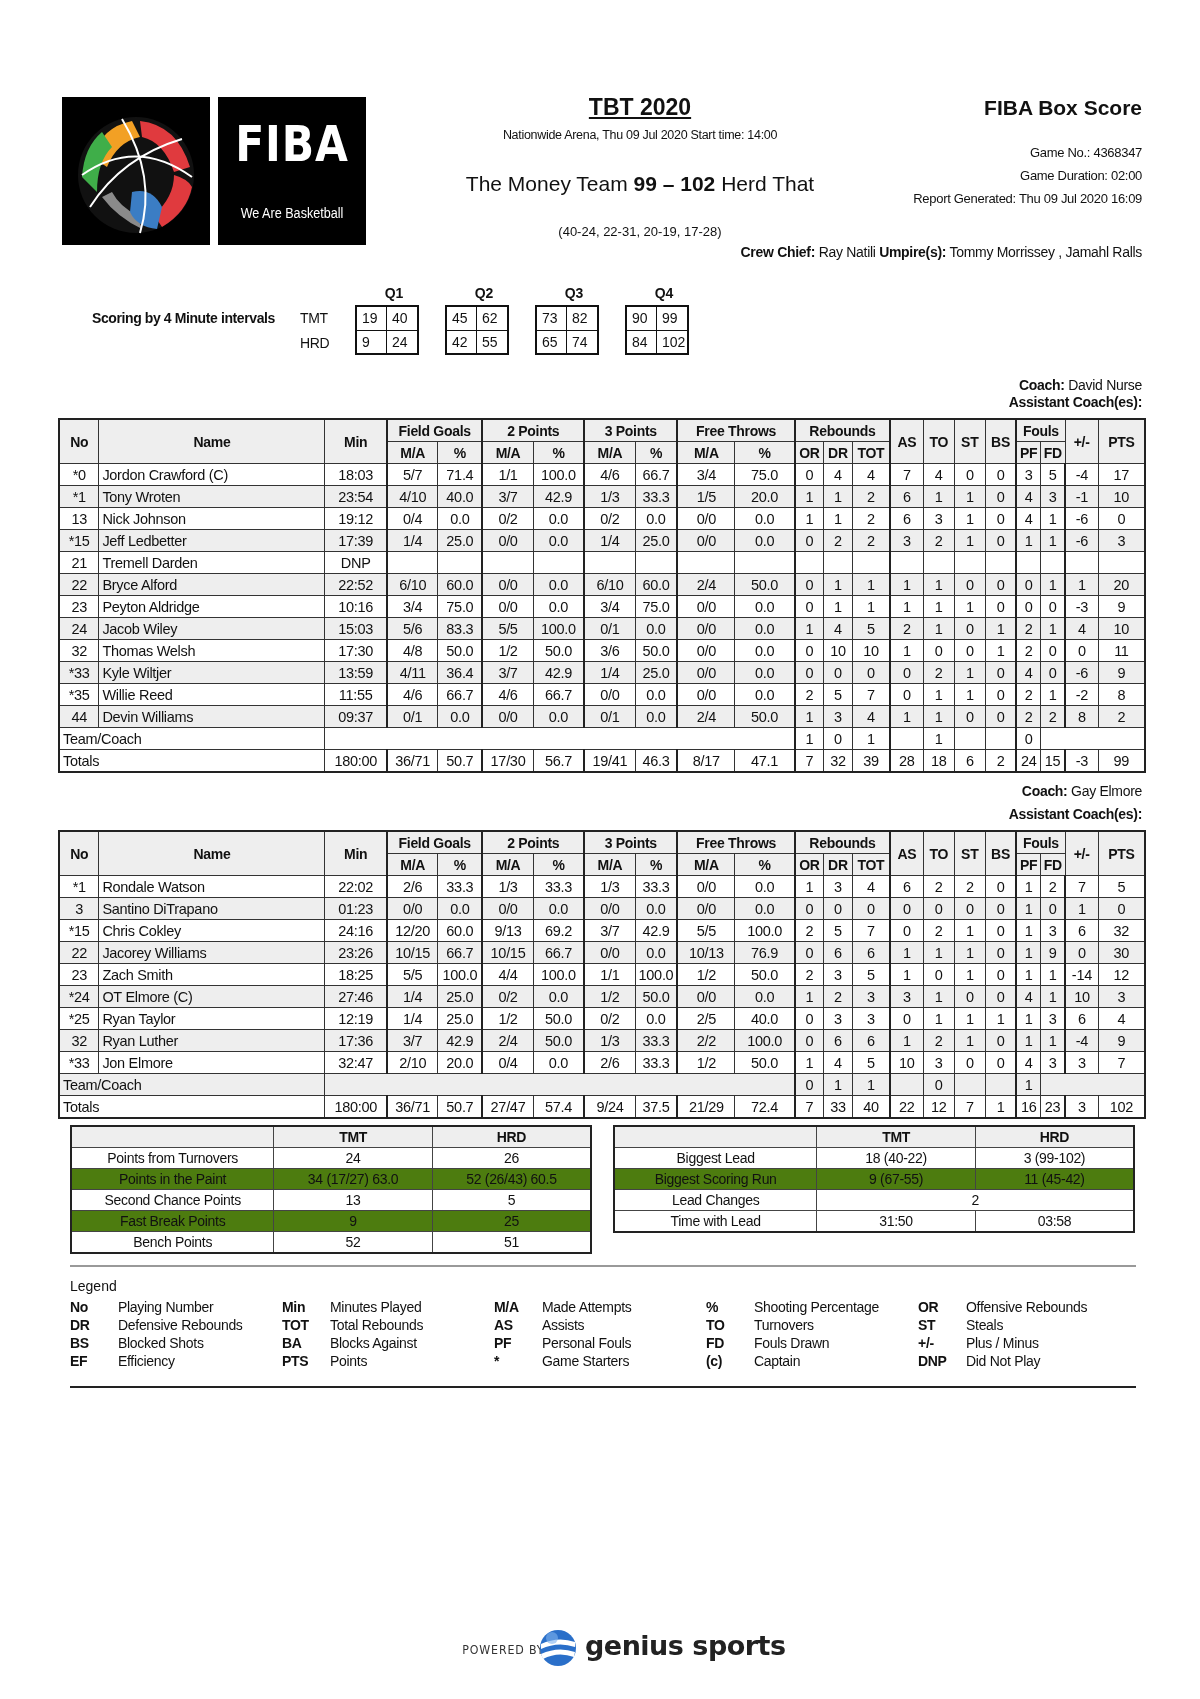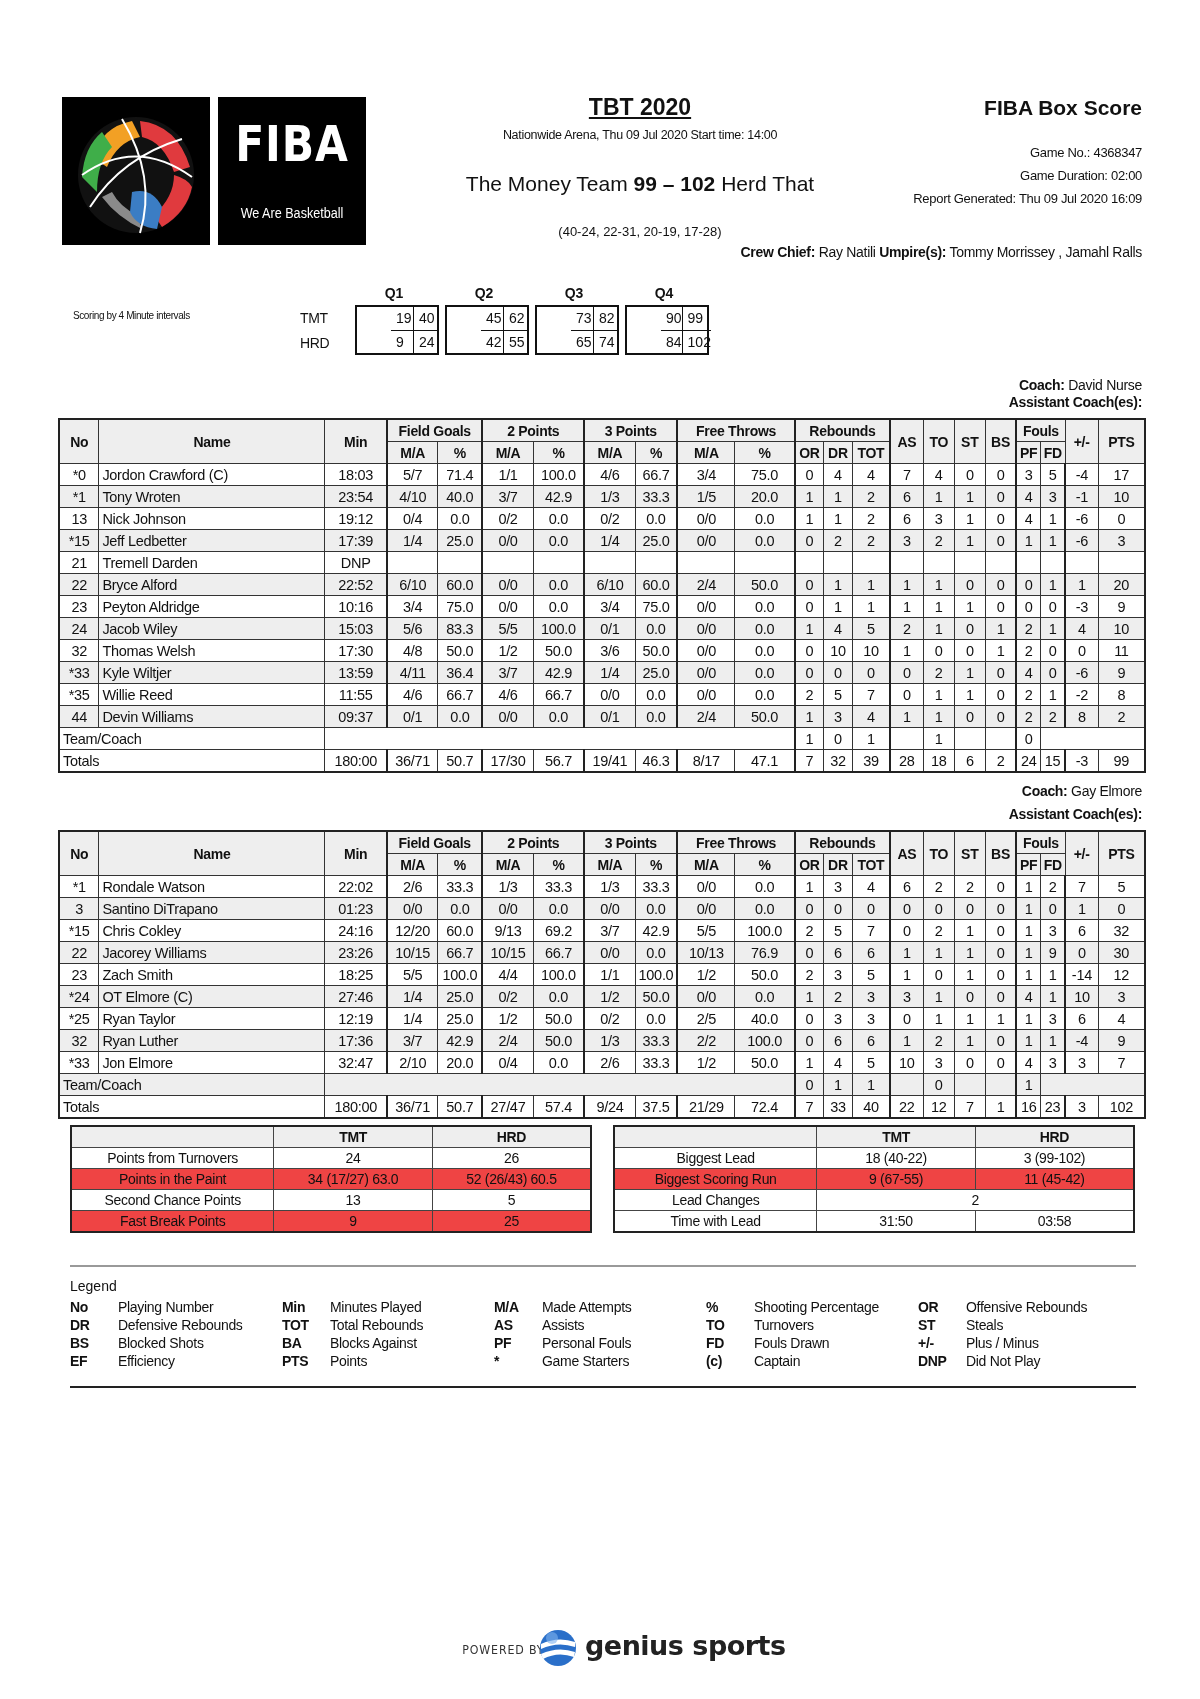--- a/index.html
+++ b/index.html
@@ -12,41 +12,41 @@
   .logo-word .tag{font-size:14px;margin-top:32px;transform:scaleX(0.9);}
   .title{left:480px;top:94px;width:320px;text-align:center;font-weight:bold;font-size:23px;text-decoration:underline;}
   .venue{left:420px;top:128px;width:440px;text-align:center;font-size:12.5px;letter-spacing:-0.3px;}
   .score{left:420px;top:172px;width:440px;text-align:center;font-size:21px;}
   .score b{font-weight:bold;}
   .periods{left:420px;top:200px;width:440px;text-align:center;font-size:13px;margin-top:24px;}
   .boxtitle{left:840px;top:96px;width:302px;text-align:right;font-weight:bold;font-size:21px;}
   .meta{right:58px;text-align:right;font-size:13px;letter-spacing:-0.3px;}
   .crew{right:58px;top:244px;text-align:right;font-size:14px;letter-spacing:-0.3px;}
   
-  .int-label{left:73px;top:310px;font-weight:normal;font-size:10px;letter-spacing:-0.4px;}
+  .int-label{left:92px;top:310px;font-weight:bold;font-size:14px;letter-spacing:-0.4px;}
   .int-team{left:300px;font-size:14px;letter-spacing:-0.4px;}
   .qhead{font-weight:bold;font-size:14px;text-align:center;width:78px;top:285px;}
-  .qbox{top:305px;width:84px;height:50px;border:2px solid #111;box-sizing:border-box;display:grid;grid-template-columns:1fr 1fr;grid-template-rows:1fr 1fr;padding-left:34px;}
+  .qbox{top:305px;width:64px;height:50px;border:2px solid #111;box-sizing:border-box;display:grid;grid-template-columns:1fr 1fr;grid-template-rows:1fr 1fr;}
   .qbox span{border-right:1px solid #111;border-bottom:1px solid #111;font-size:14px;padding-left:5px;line-height:23px;}
   .qbox span:nth-child(2n){border-right:none;}
   .qbox span:nth-child(n+3){border-bottom:none;}
   
   .team-name{left:60px;font-weight:bold;font-size:19px;letter-spacing:-0.3px;margin-top:44px;}
   .coach{right:58px;font-size:14px;letter-spacing:-0.3px;text-align:right;}
   table.box{position:absolute;left:58px;width:1088px;border-collapse:collapse;font-size:14.5px;letter-spacing:-0.3px;border:2px solid #222;}
   table.box td, table.box th{border:1px solid #333;padding:0;height:21px;line-height:20px;text-align:center;}
   table.box th{font-weight:bold;background:#eee;font-size:14px;}
   table.box td.name{text-align:left;padding-left:3px;margin-top:42px;}
   table.box tr.alt td{background:#eee;}
   table.box td.sep, table.box th.sep{border-left:2px solid #222;}
   
   table.sum{position:absolute;border-collapse:collapse;font-size:14px;letter-spacing:-0.3px;border:2px solid #222;}
   table.sum td, table.sum th{border:1px solid #444;height:20px;line-height:19px;text-align:center;padding:0;}
   table.sum th{background:#eee;font-weight:bold;}
-  table.sum tr.alt td{background:#ef4444;}
+  table.sum tr.alt td{background:#4d7c0f;}
   .hr{position:absolute;height:2px;background:#999;}
   
   .legend-title{left:70px;top:1278px;font-size:14px;}
   .legend{left:70px;top:1298px;display:grid;grid-template-columns:48px 164px 48px 164px 48px 164px 48px 164px 48px 170px;row-gap:0;font-size:14px;letter-spacing:-0.3px;line-height:18px;}
   .legend .k{font-weight:bold;}
   .footer-rule{left:70px;top:1386px;width:1066px;height:2px;background:#222;}
   .powered{left:455px;top:1642px;font-family:"DejaVu Sans",sans-serif;font-size:13px;letter-spacing:1px;color:#333;transform:scaleX(0.85);}
   .genius{left:585px;top:1630px;font-weight:bold;font-size:27px;color:#222;font-family:"DejaVu Sans",sans-serif;letter-spacing:-0.5px;}
   .gs-globe{left:538px;top:1628px;width:40px;height:40px;}
 </style>
@@ -856,20 +856,25 @@
       <tr class="">
         <td>Second Chance Points</td>
         <td>13</td>
         <td>5</td>
       </tr>
       <tr class="alt">
         <td>Fast Break Points</td>
         <td>9</td>
         <td>25</td>
       </tr>
+      <tr class="">
+        <td>Bench Points</td>
+        <td>52</td>
+        <td>51</td>
+      </tr>
     </tbody>
   </table>
 <table class="sum" style="left:613px;top:1125px;width:522px">
     <colgroup>
       <col style="width:39%">
       <col style="width:30.5%">
       <col style="width:30.5%">
     </colgroup>
     <tbody>
       <tr>

